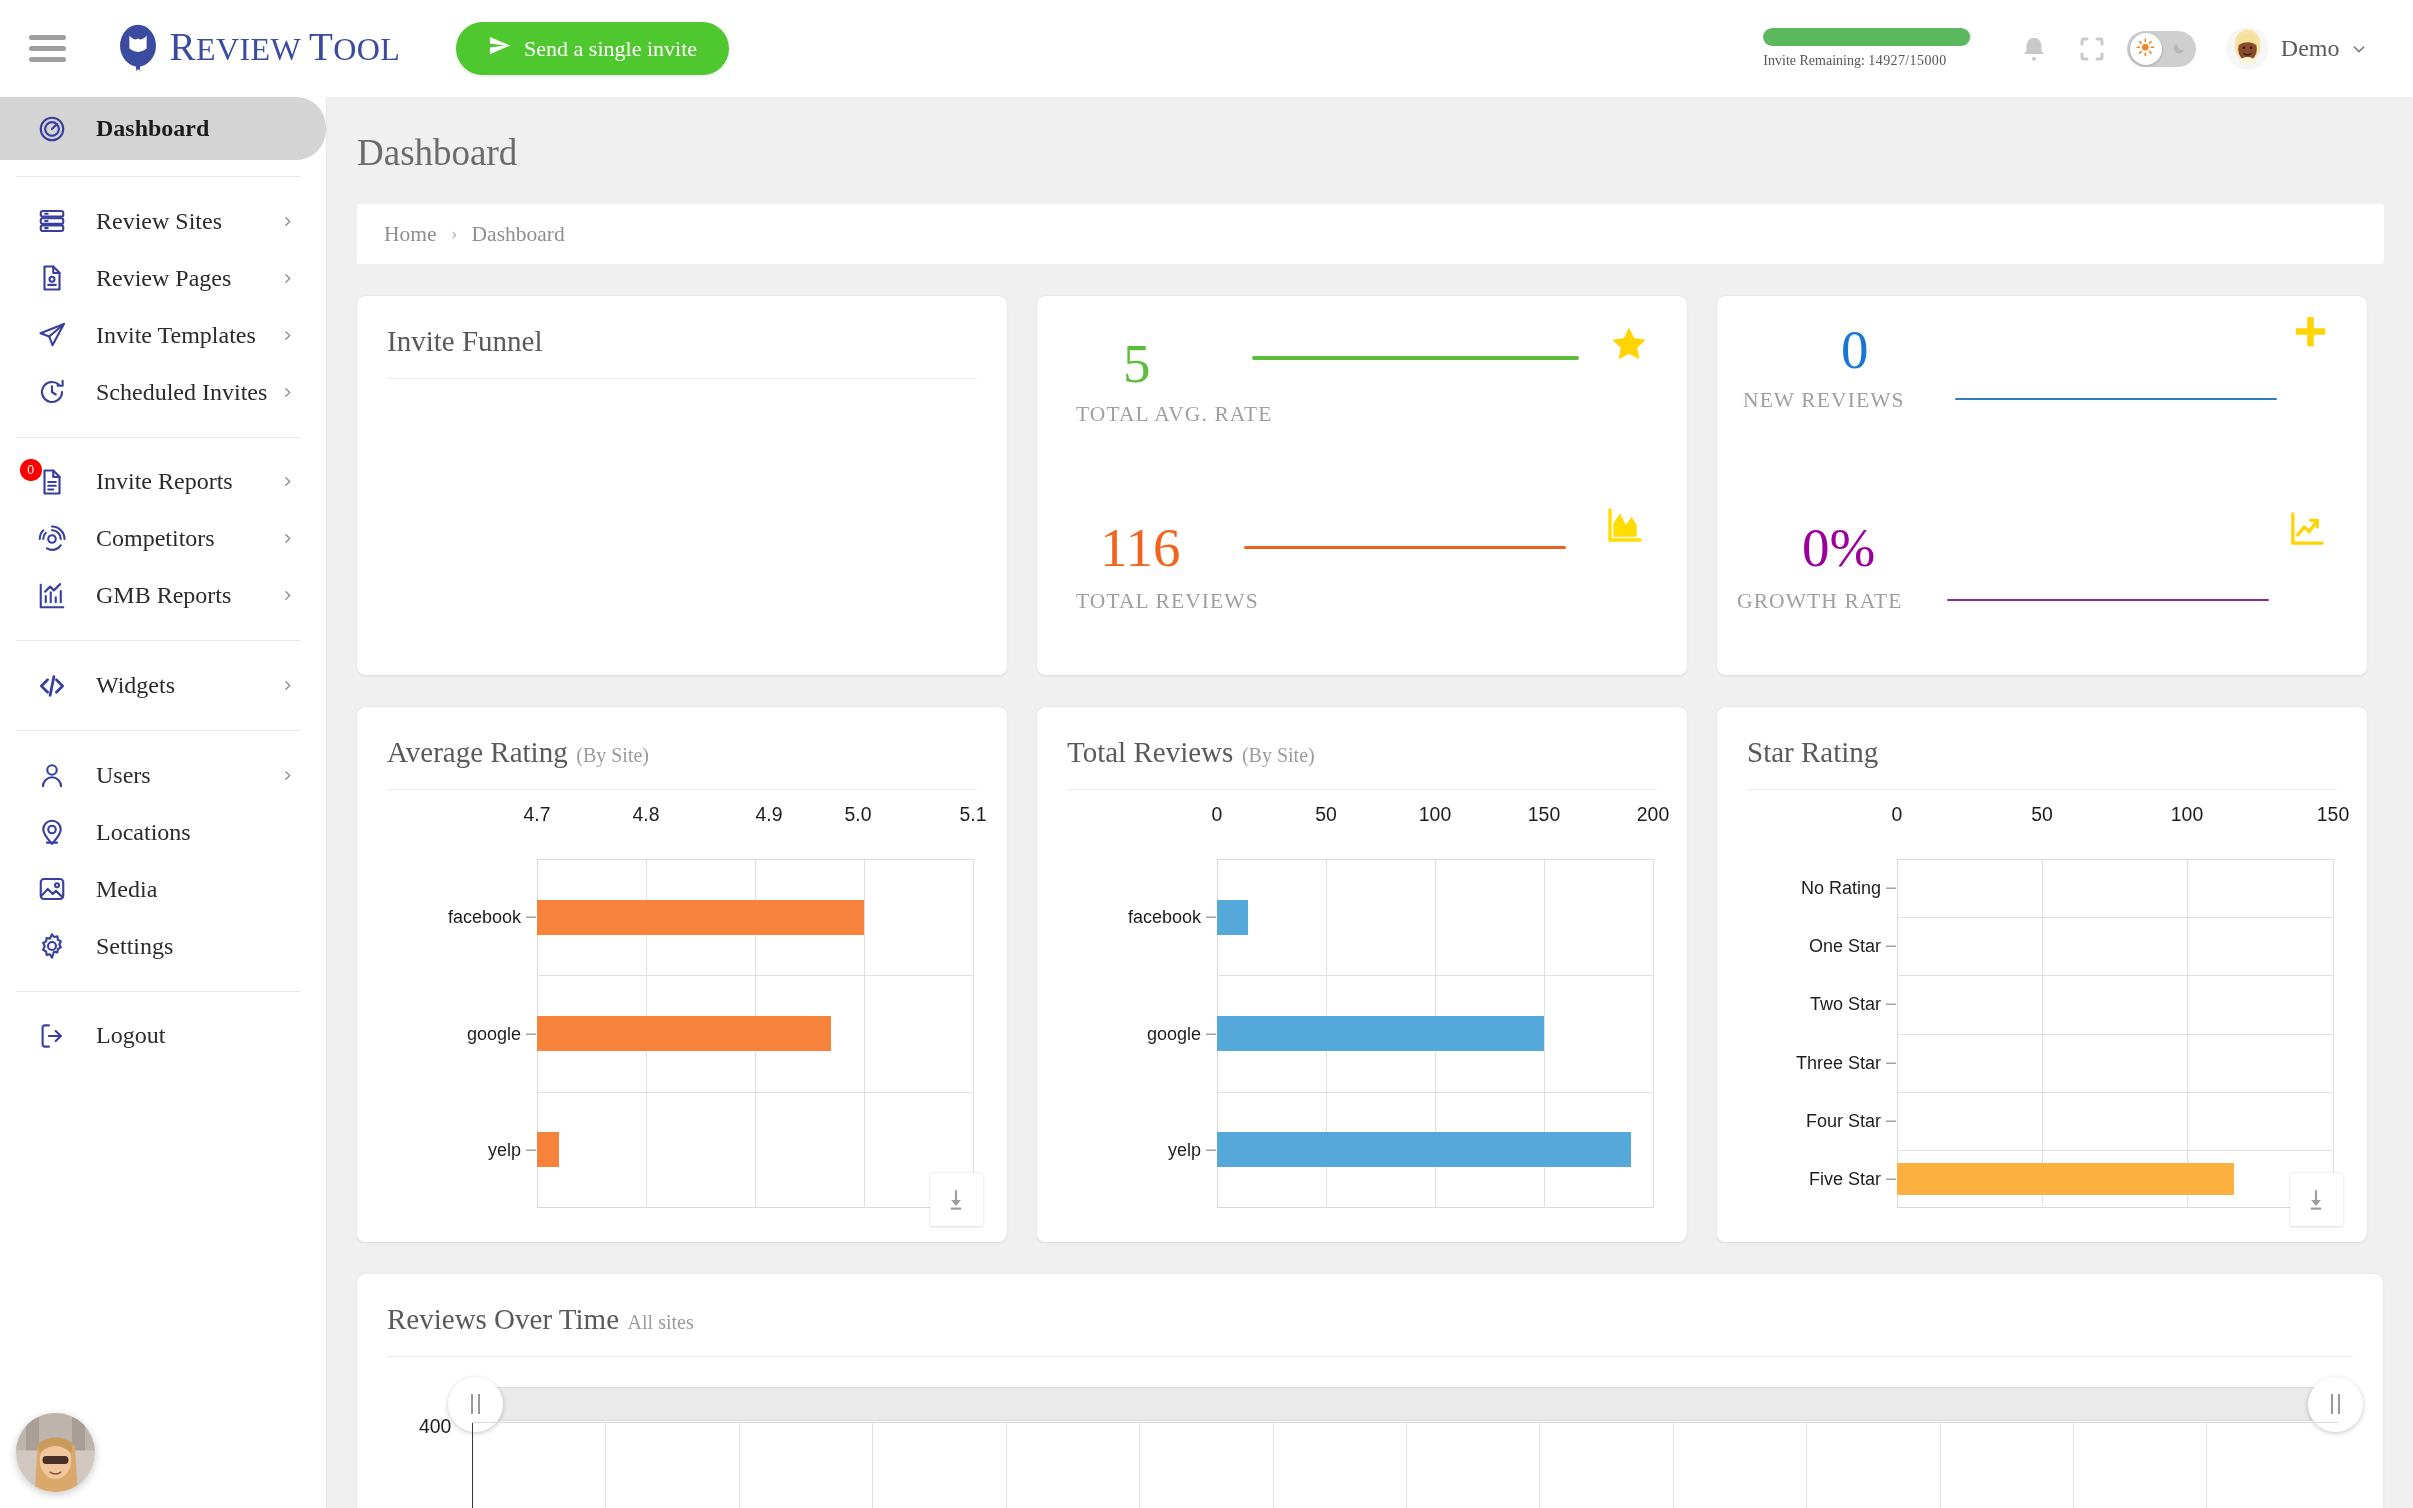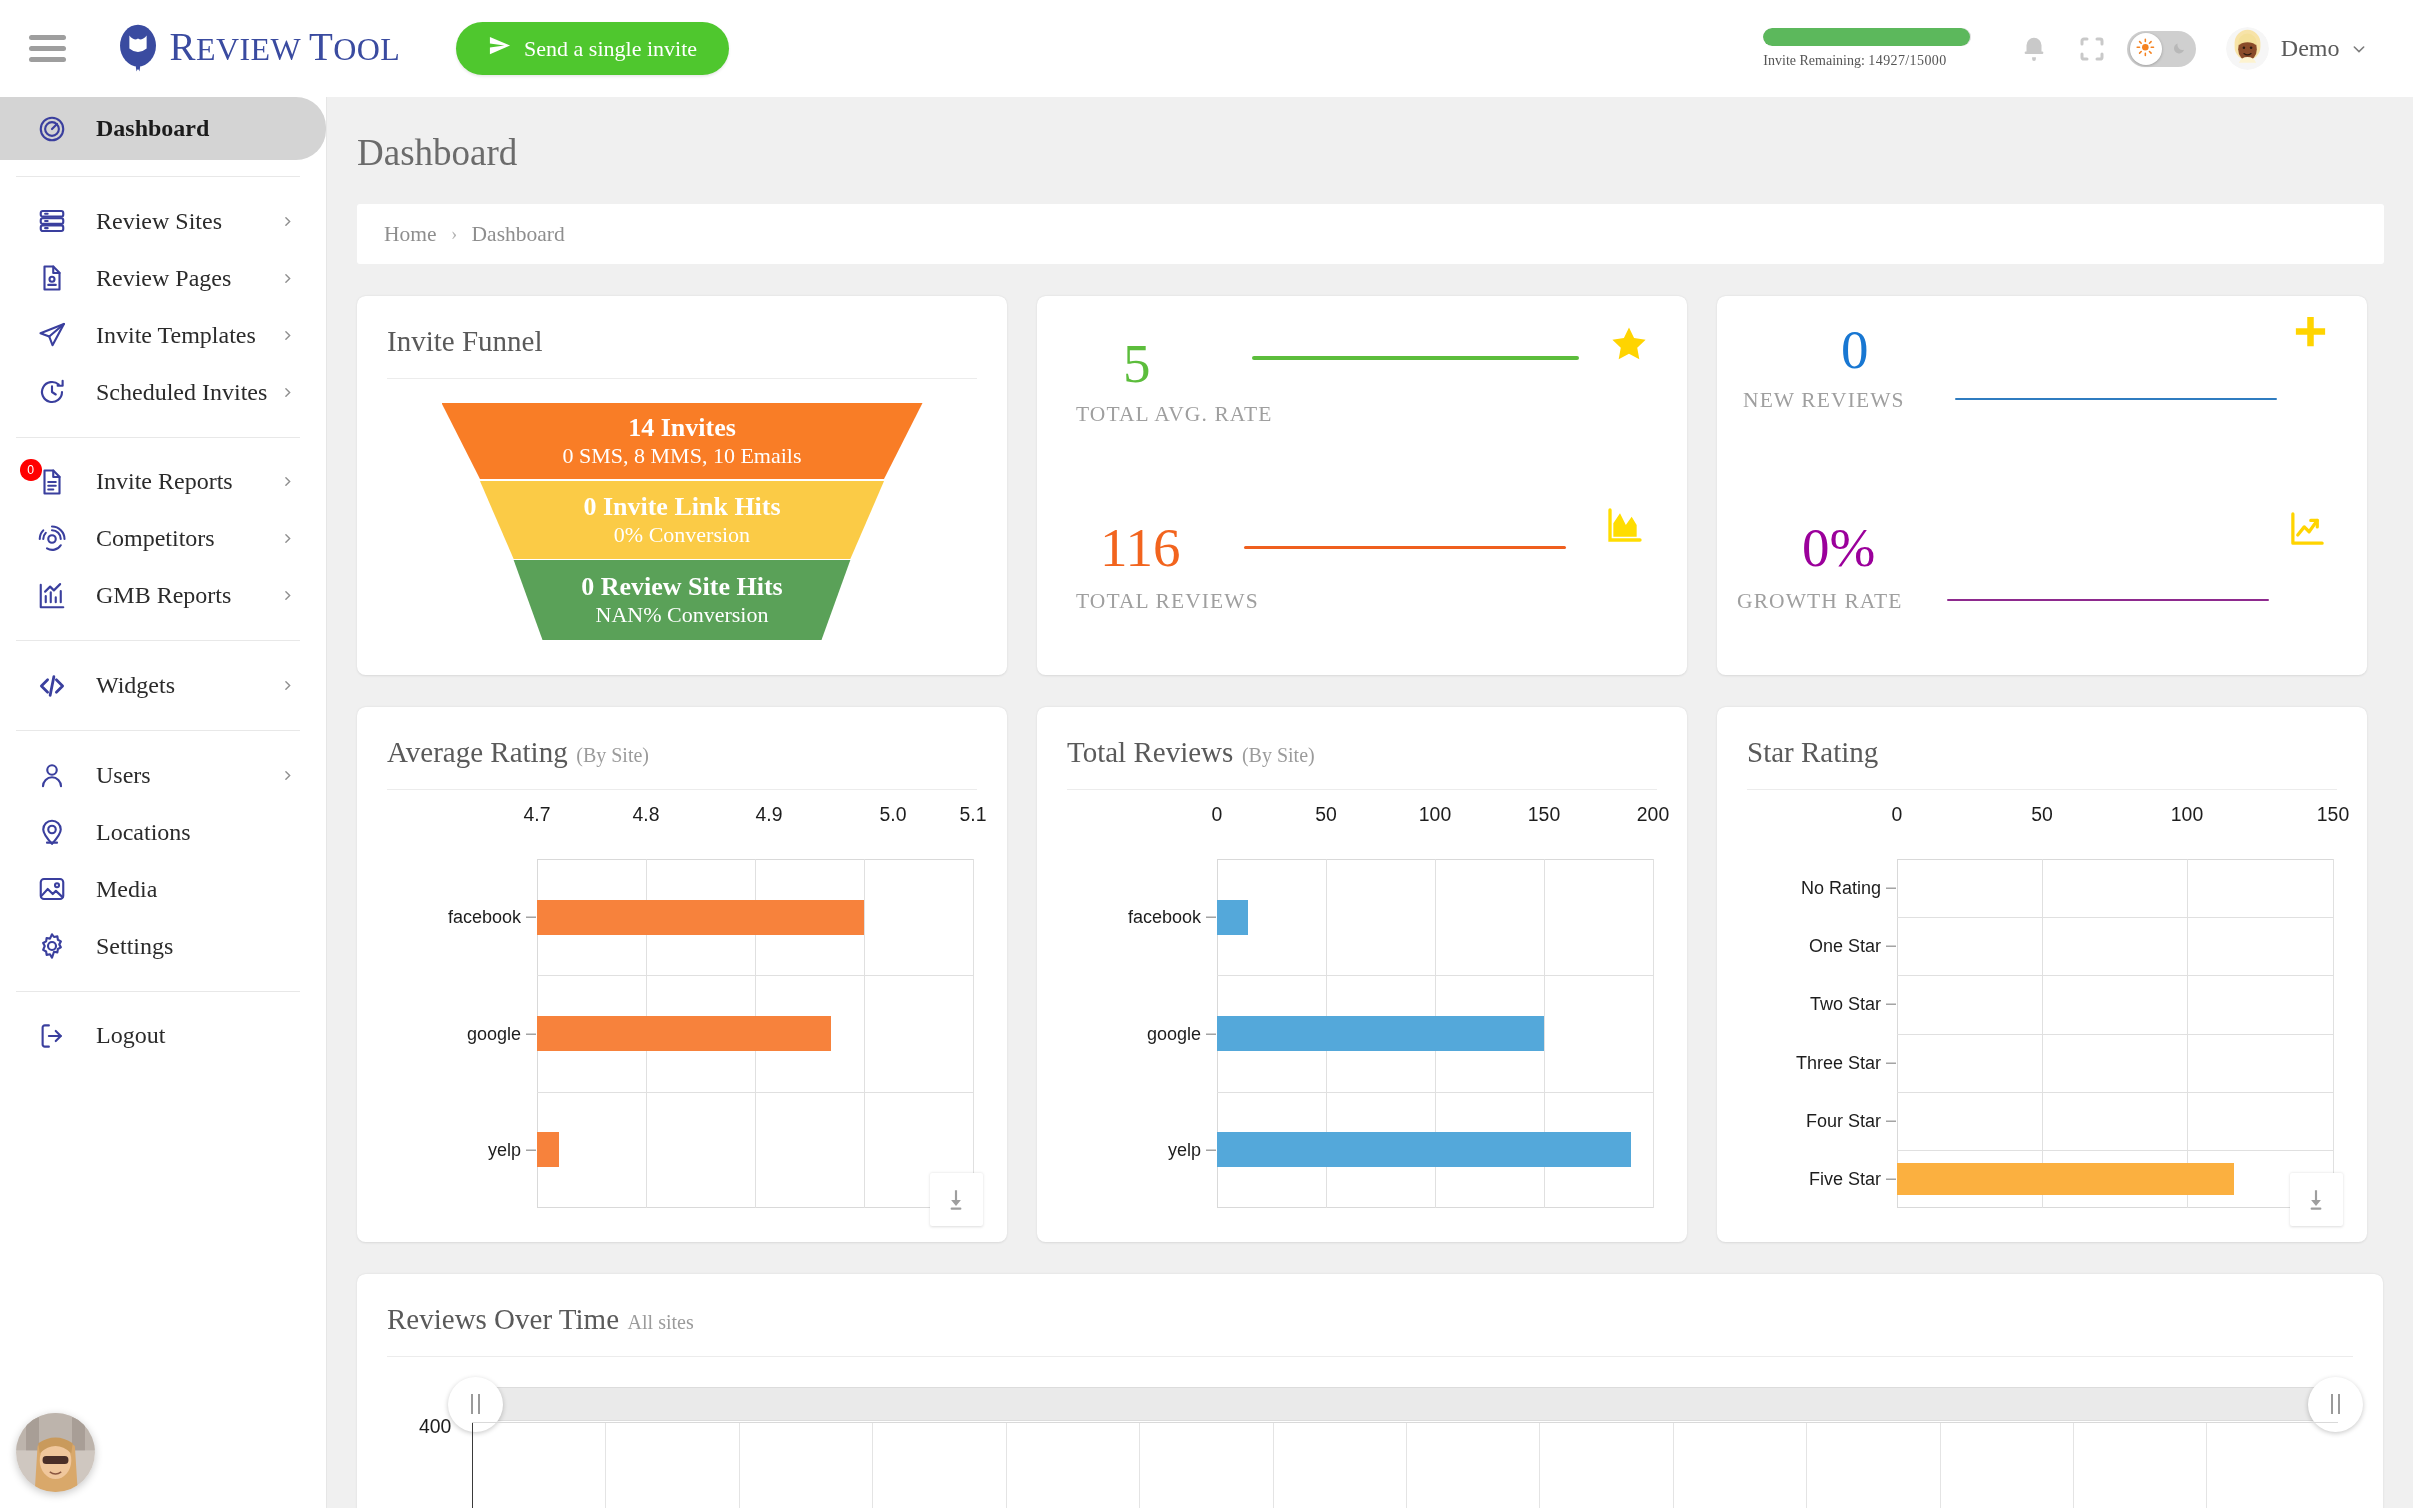--- a/index.html
+++ b/index.html
@@ -510,34 +510,20 @@
     <span>Home</span>
     <span class="sep">›</span>
     <span>Dashboard</span>
   </div>
 
   <div class="row">
 
     <div class="card funnel-card">
       <div class="card-title">Invite Funnel</div>
       <div class="card-rule"></div>
-      <div class="funnel" id="funnel-root">
-          <div class="fseg f1" style="background:#f97d26">
-            <div class="big">14 Invites</div>
-            <div class="small">0 SMS, 8 MMS, 10 Emails</div>
-          </div>
-          <div class="fseg f2" style="background:#fbcb46">
-            <div class="big">0 Invite Link Hits</div>
-            <div class="small">0% Conversion</div>
-          </div>
-          <div class="fseg f3" style="background:#5aa158">
-            <div class="big">0 Review Site Hits</div>
-            <div class="small">NAN% Conversion</div>
-          </div>
-        </div>
     </div>
 
     <div class="card stat-card">
       <div class="stat-row">
         <span class="stat-num" style="left:86px; top:40px; color:#5cbd3c;">5</span>
         <span class="stat-lbl" style="left:39px; top:106px;">TOTAL AVG. RATE</span>
         <span class="stat-line" style="left:215px; top:60px; width:327px; background:#5cbd3c;"></span>
         <span class="stat-icon" style="right:37px; top:27px;">
           <svg viewBox="0 0 24 24" width="42" height="42" fill="#ffd400">
               <path d="M12 2.5l2.9 6.1 6.6.9-4.8 4.6 1.2 6.6L12 17.6 6.1 20.7l1.2-6.6L2.5 9.5l6.6-.9z"></path>
@@ -586,21 +572,21 @@
   <div class="row">
     <div class="card chart-card">
       <div class="card-title">
         <span>Average Rating</span><span class="sub">(By Site)</span>
       </div>
       <div class="card-rule"></div>
       <div class="plot" id="plot-0">
           <span class="xtick" style="left:180px; top:0px;">4.7</span>
           <span class="xtick" style="left:289px; top:0px;">4.8</span>
           <span class="xtick" style="left:412px; top:0px;">4.9</span>
-          <span class="xtick" style="left:536px; top:0px;">5.0</span>
+          <span class="xtick" style="left:501px; top:0px;">5.0</span>
           <span class="xtick" style="left:616px; top:0px;">5.1</span>
           <div class="grid" style="left:180px; top:56px; width:436px; height:349px;"></div>
           <div class="vline" style="left:289px; top:56px; height:349px;"></div>
           <div class="vline" style="left:398px; top:56px; height:349px;"></div>
           <div class="vline" style="left:507px; top:56px; height:349px;"></div>
           <div class="vline" style="left:616px; top:56px; height:349px;"></div>
           <div class="bar" style="left:180px; top:97px; width:327px; height:35px; background:#f7823c;"></div>
           <span class="ylab" style="right:486px; top:114px;">facebook</span>
           <span class="ytick-dash" style="left:169px; top:114px;"></span>
           <div class="hline" style="left:180px; width:436px; top:172px;"></div>

